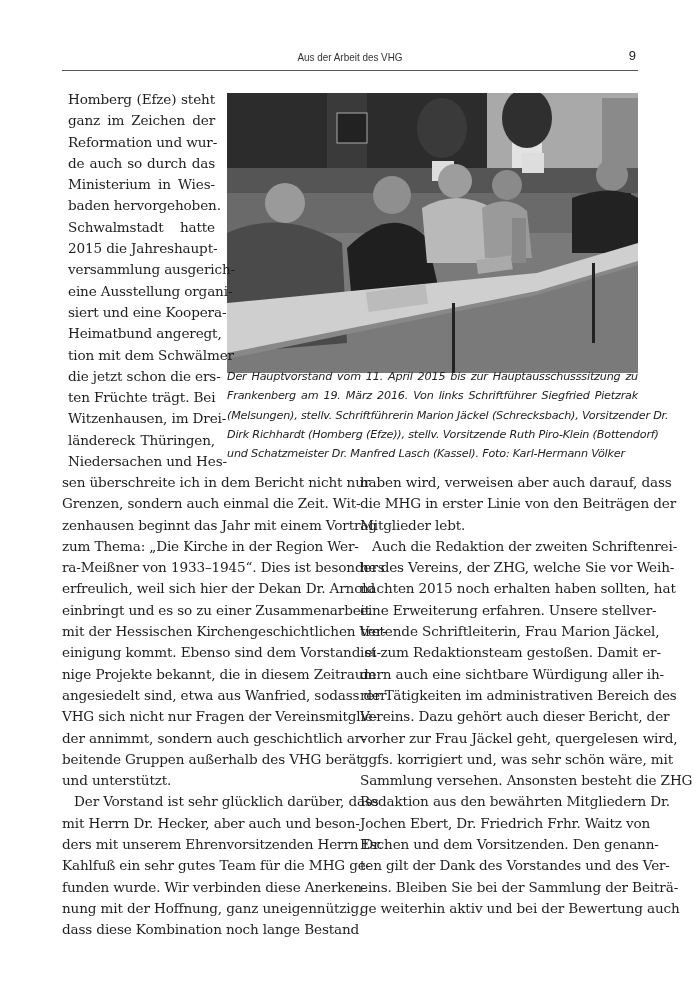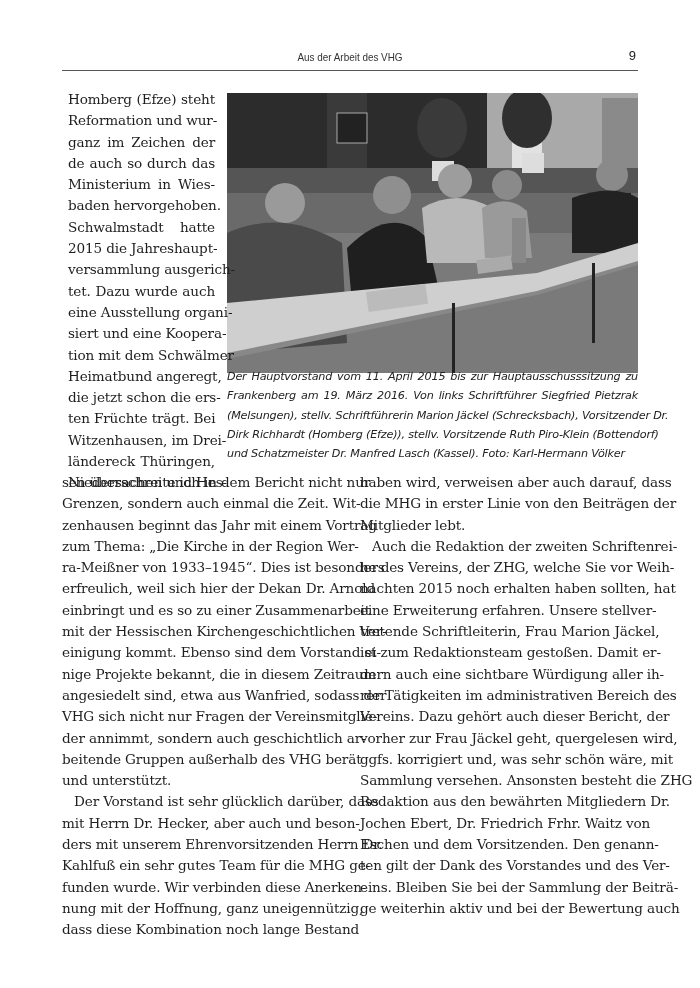--- a/index.html
+++ b/index.html
@@ -71,33 +71,32 @@
 <div class="caption">
   <span class="line">Der Hauptvorstand vom 11. April 2015 bis zur Hauptausschusssitzung zu</span>
   <span class="line">Frankenberg am 19. März 2016. Von links Schriftführer Siegfried Pietzrak</span>
   <span class="line">(Melsungen), stellv. Schriftführerin Marion Jäckel (Schrecksbach), Vorsitzender Dr.</span>
   <span class="line">Dirk Richhardt (Homberg (Efze)), stellv. Vorsitzende Ruth Piro-Klein (Bottendorf)</span>
   <span class="line last">und Schatzmeister Dr. Manfred Lasch (Kassel). Foto: Karl-Hermann Völker</span>
 </div>
 
 <div class="body-text col-top-left">
   <span class="line">Homberg (Efze) steht</span>
+  <span class="line">ganz im Zeichen der</span>
   <span class="line">Reformation und wur-</span>
-  <span class="line">ganz im Zeichen der</span>
   <span class="line">de auch so durch das</span>
   <span class="line">Ministerium in Wies-</span>
   <span class="line">baden hervorgehoben.</span>
   <span class="line">Schwalmstadt hatte</span>
   <span class="line">2015 die Jahreshaupt-</span>
   <span class="line">versammlung ausgerich-</span>
-  <span class="line">tet. Dazu wurde auch</span>
   <span class="line">eine Ausstellung organi-</span>
   <span class="line">siert und eine Koopera-</span>
+  <span class="line">Heimatbund angeregt,</span>
   <span class="line">tion mit dem Schwälmer</span>
-  <span class="line">Heimatbund angeregt,</span>
   <span class="line">die jetzt schon die ers-</span>
   <span class="line">ten Früchte trägt. Bei</span>
   <span class="line">Witzenhausen, im Drei-</span>
   <span class="line">ländereck Thüringen,</span>
   <span class="line">Niedersachen und Hes-</span>
 </div>
 
 <div class="body-text col-left">
   <span class="line">sen überschreite ich in dem Bericht nicht nur</span>
   <span class="line">Grenzen, sondern auch einmal die Zeit. Wit-</span>

